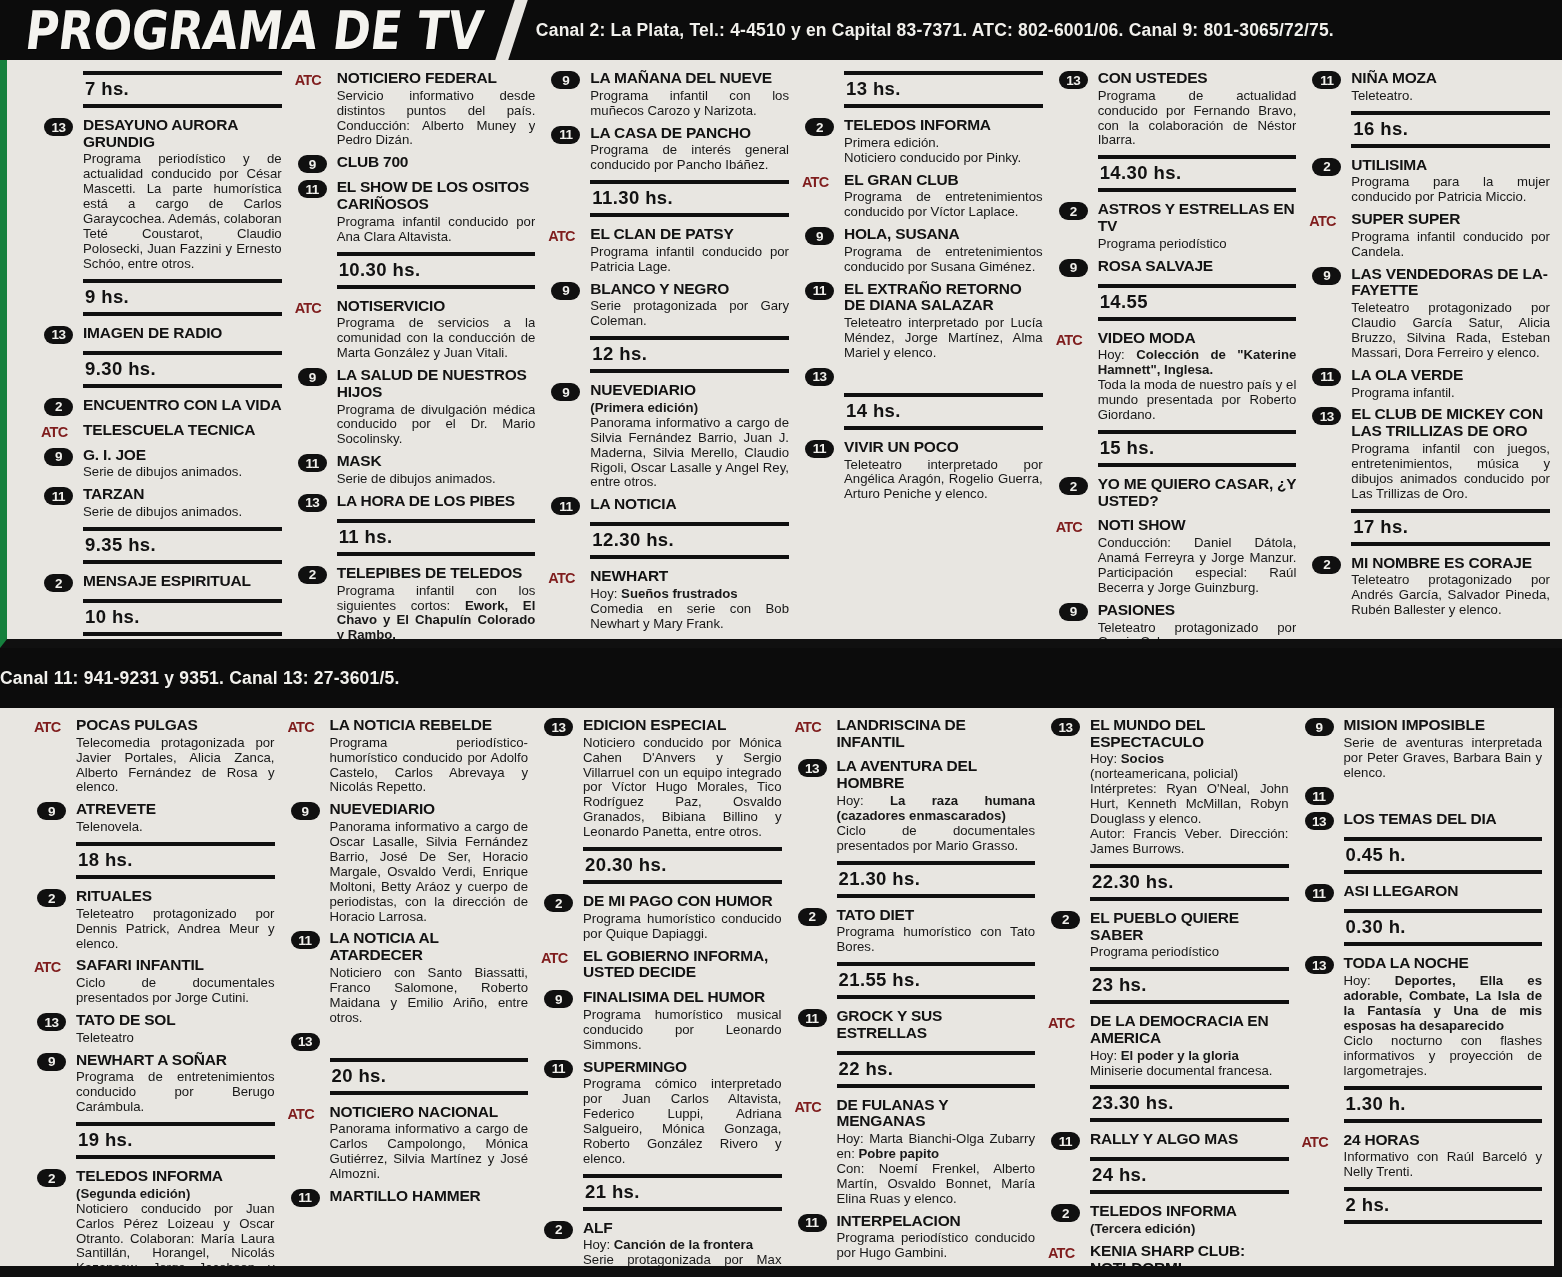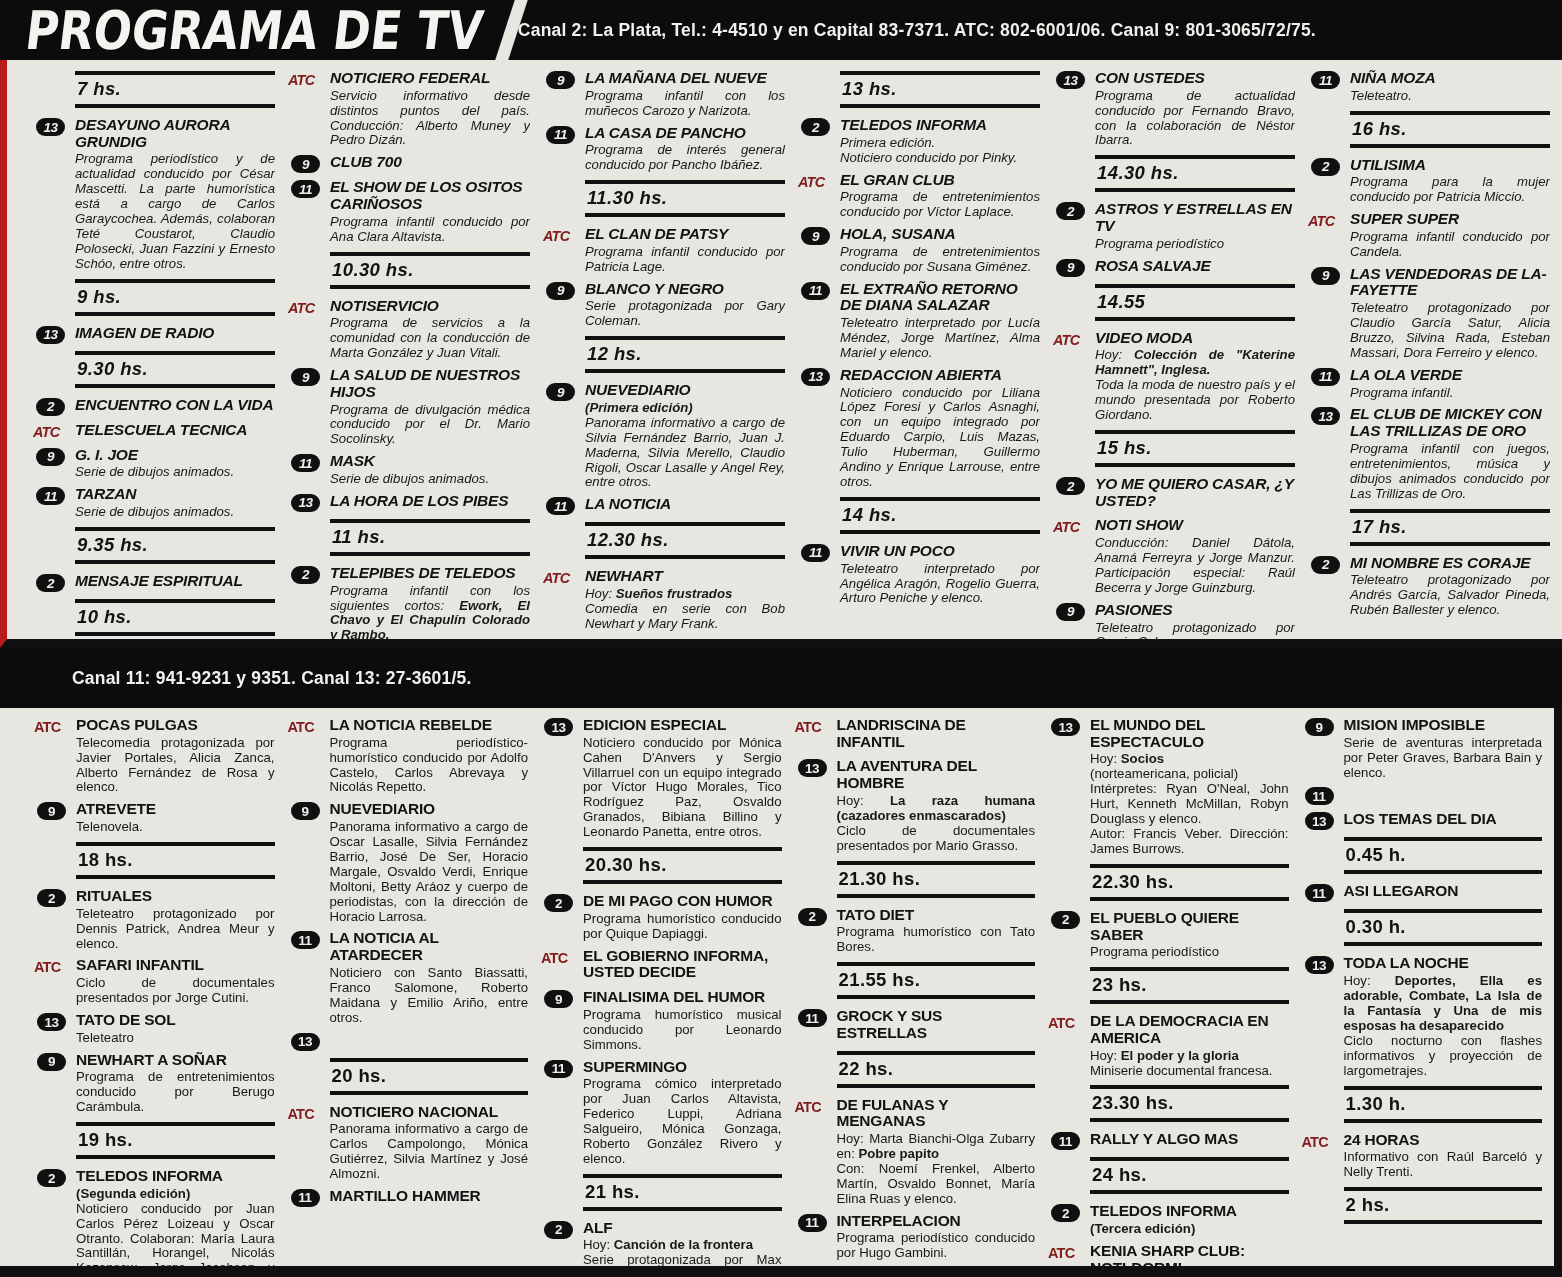--- a/index.html
+++ b/index.html
@@ -18,36 +18,36 @@
     overflow:hidden;
   }
   .logo{
     font-family:"DejaVu Sans",sans-serif;font-weight:bold;
     color:#f4f3ef;font-size:45px;line-height:1;
     transform:skewX(-7deg) scaleY(1.18);transform-origin:left center;
     letter-spacing:0px;padding-left:26px;white-space:nowrap;
     text-shadow:1px 1px 0 #000;
   }
   .notch{width:13px;height:72px;background:#e8e6e1;transform:skewX(-18deg);margin-left:22px;flex:0 0 auto;}
-  .contact{color:#f1f0ec;font-weight:700;font-size:17.5px;letter-spacing:.2px;white-space:nowrap;}
+  .contact{color:#f1f0ec;font-weight:700;font-size:17.5px;padding-left:18px;letter-spacing:.2px;white-space:nowrap;}
 
   
   .banner2{
     height:60px;background:#0c0c0c;display:flex;align-items:center;
-    color:#f1f0ec;font-weight:700;font-size:17.5px;padding-left:72px;letter-spacing:.2px;
+    color:#f1f0ec;font-weight:700;font-size:17.5px;letter-spacing:.2px;
   }
 
   
   .listings{
     display:grid;grid-template-columns:repeat(6,1fr);column-gap:13px;
     box-sizing:border-box;
   }
   .listings.top{
-    height:588px;padding:10px 12px 0 26px;
-    border-left:7px solid #b91c1c;border-bottom:9px solid #101010;font-style:italic;
+    height:588px;padding:10px 12px 0 34px;
+    border-left:7px solid #15803d;border-bottom:9px solid #101010;
   }
   .listings.bottom{
     height:569px;padding:9px 12px 0 34px;
     border-right:8px solid #101010;border-bottom:11px solid #101010;
   }
   .col{overflow:hidden;min-width:0;}
 
   
   .time{
     margin:7px 0 9px 42px;
@@ -281,24 +281,20 @@
         </div>
         <div class="entry">
           <div class="ch"><span class="badge">11</span></div>
           <div class="body">
             <div class="title">EL EXTRAÑO RETORNO DE DIANA SALAZAR</div>
             <div class="desc"><span>Teleteatro interpretado por Lucía Méndez, Jorge Martínez, Alma Mariel y elenco.</span></div>
           </div>
         </div>
         <div class="entry">
           <div class="ch"><span class="badge">13</span></div>
-          <div class="body">
-            <div class="title">REDACCION ABIERTA</div>
-            <div class="desc"><span>Noticiero conducido por Liliana López Foresi y Carlos Asnaghi, con un equipo integrado por Eduardo Carpio, Luis Mazas, Tulio Huberman, Guillermo Andino y Enrique Larrouse, entre otros.</span></div>
-          </div>
         </div>
         <div class="time">14 hs.</div>
         <div class="entry">
           <div class="ch"><span class="badge">11</span></div>
           <div class="body">
             <div class="title">VIVIR UN POCO</div>
             <div class="desc"><span>Teleteatro interpretado por Angélica Aragón, Rogelio Guerra, Arturo Peniche y elenco.</span></div>
           </div>
         </div>
       </div>

